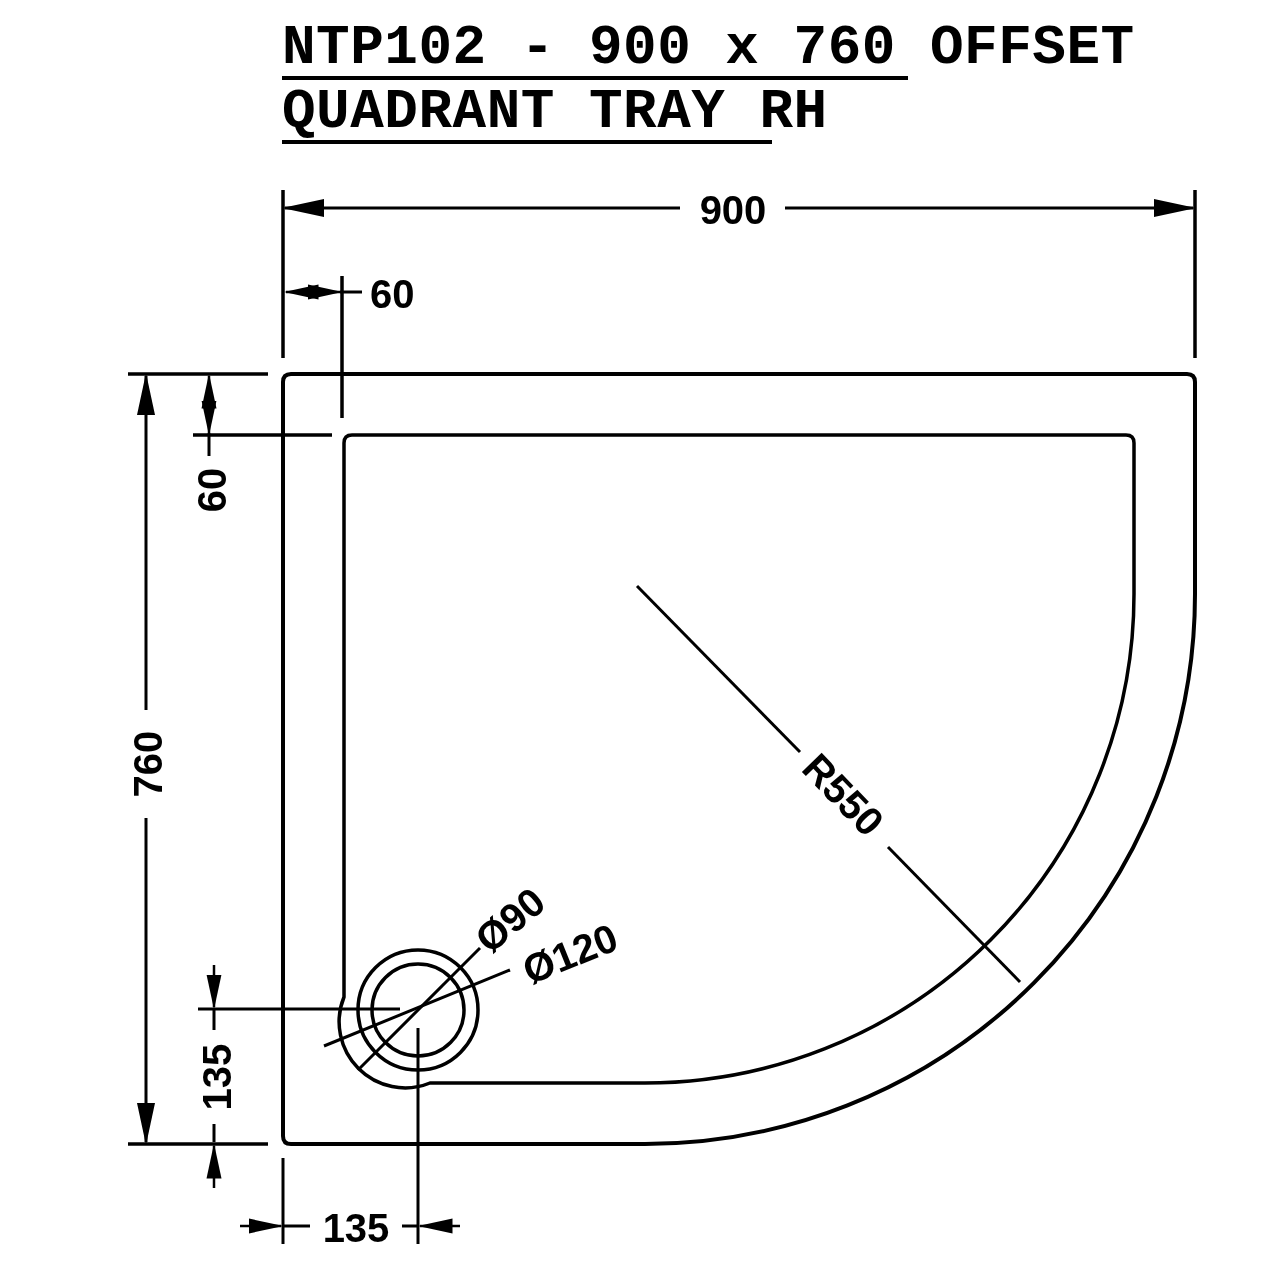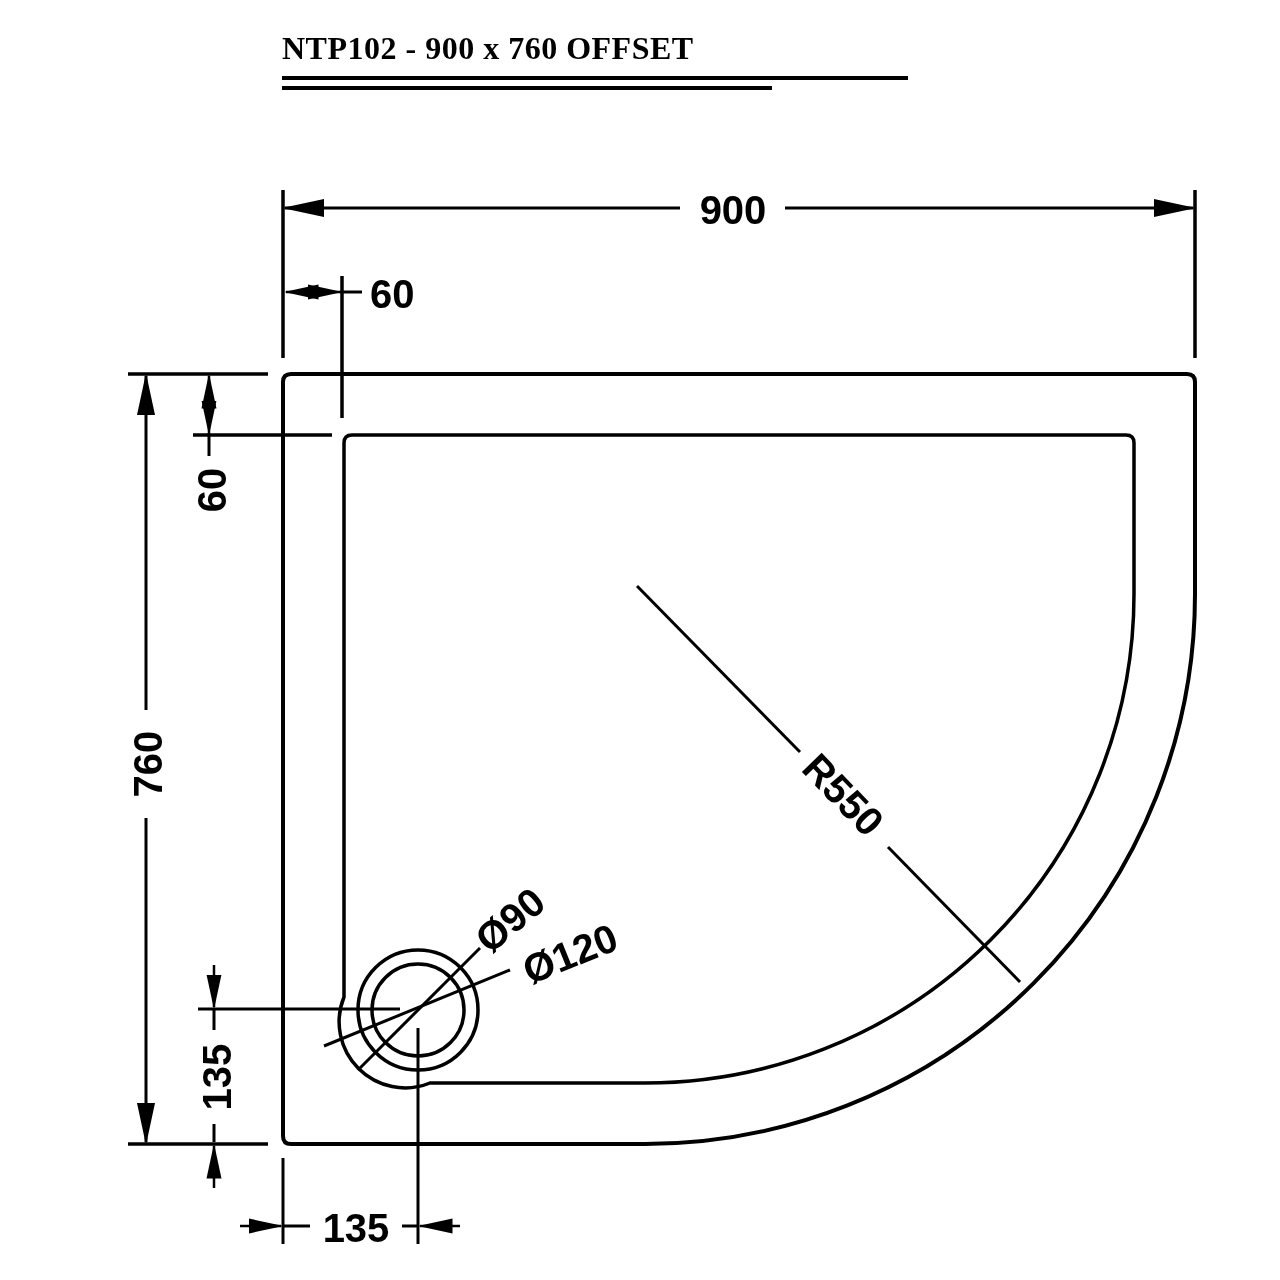--- a/index.html
+++ b/index.html
@@ -1,35 +1,36 @@
 <!DOCTYPE html>
 <html><head>
   <meta charset="utf-8">
   <style>
     html, body { margin: 0; padding: 0; background: #ffffff; }
     body { width: 1280px; height: 1280px; position: relative; overflow: hidden; }
     .title-block { position: absolute; left: 282px; top: 22px; }
     .title-line {
-      font-family: Liberation Serif, serif;
-      font-weight: bold; font-size: 32px; color: #000; line-height: 52px;
+      font-family: Liberation Mono, monospace;
+      font-weight: bold; font-size: 56px; color: #000; line-height: 52px;
       white-space: nowrap; letter-spacing: 0.5px;
     }
     .rule { height: 4px; background: #000; margin-top: 2px; margin-bottom: 6px; }
     svg { position: absolute; left: 0; top: 0; }
     .dimtxt {
       font-family: "Liberation Sans", "DejaVu Sans", sans-serif;
       font-weight: bold; font-size: 40px; fill: #000;
     }
   </style>
 </head>
 <body>
 
 <div class="title-block">
   <div class="title-line">NTP102 - 900 x 760 OFFSET</div>
   <div class="rule" style="width:626px"></div>
+  <div class="title-line">QUADRANT TRAY RH</div>
   <div class="rule" style="width:490px"></div>
 </div>
 
 <svg width="1280" height="1280" viewBox="0 0 1280 1280">
   <defs>
     <marker id="arr" markerWidth="14" markerHeight="8" refX="13" refY="4" orient="auto-start-reverse">
       <path d="M0,1 L14,4 L0,7 Z" fill="#000"></path>
     </marker>
   </defs>
 

